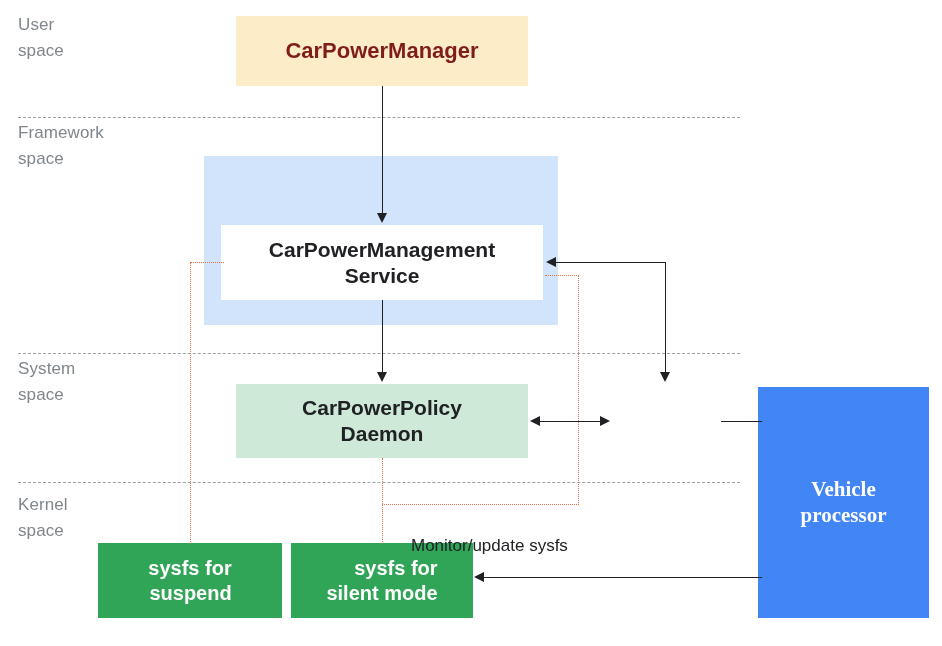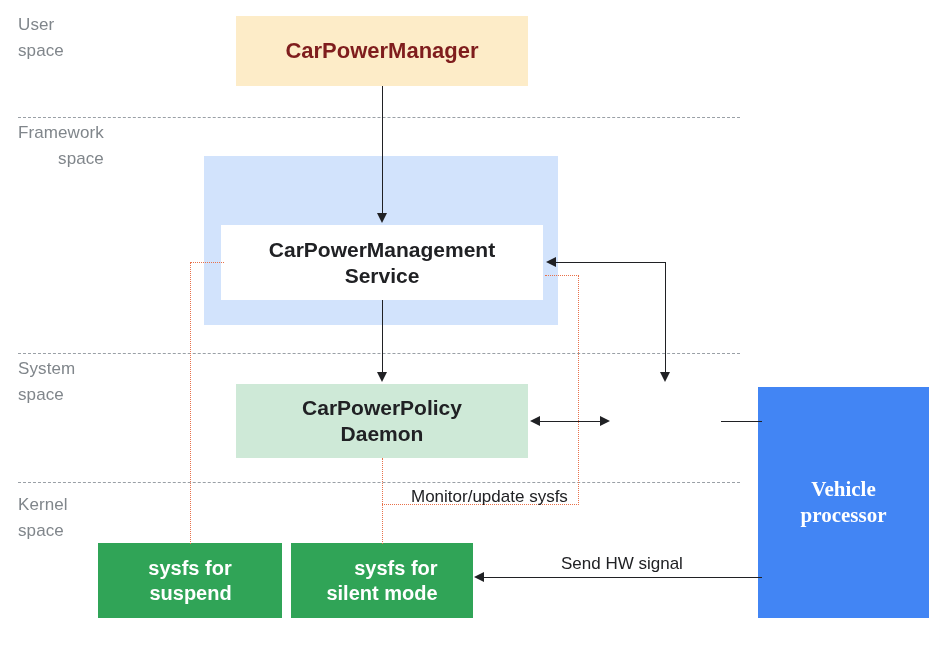--- a/index.html
+++ b/index.html
@@ -133,21 +133,21 @@
   }
 </style>
 </head>
 <body>
 
 <div id="canvas">
 
   <div class="zone-label" style="left:18px; top:12px;">User
 space</div>
 
-  <div class="zone-label" style="left:18px; top:120px;text-align:right;">Framework
+  <div class="zone-label" style="left:18px; top:120px;">Framework
 space</div>
 
   <div class="zone-label" style="left:18px; top:356px;">System
 space</div>
 
   <div class="zone-label" style="left:18px; top:492px;">Kernel
 space</div>
 
   <div class="divider" style="top:117px; width:722px;"></div>
   <div class="divider" style="top:353px; width:722px;"></div>
@@ -195,17 +195,16 @@
   <div class="arrowhead ah-left" style="left:474px; top:572px;"></div>
 
   <div class="dotline-h" style="left:190px; top:262px; width:34px;"></div>
   <div class="dotline-v" style="left:190px; top:262px; height:282px;"></div>
 
   <div class="dotline-h" style="left:545px; top:275px; width:34px;"></div>
   <div class="dotline-v" style="left:578px; top:275px; height:230px;"></div>
   <div class="dotline-h" style="left:382px; top:504px; width:197px;"></div>
   <div class="dotline-v" style="left:382px; top:458px; height:86px;"></div>
 
-  <div class="edge-label" style="left:411px; top:487px;">Monitor/update sysfs</div>
-
-  <div class="edge-label" style="left:561px; top:554px;">Send HW signal</div>
+  <div class="edge-label" style="left:411px; top:536px;">Monitor/update sysfs</div>
+
 
 </div>
 
 </body></html>

